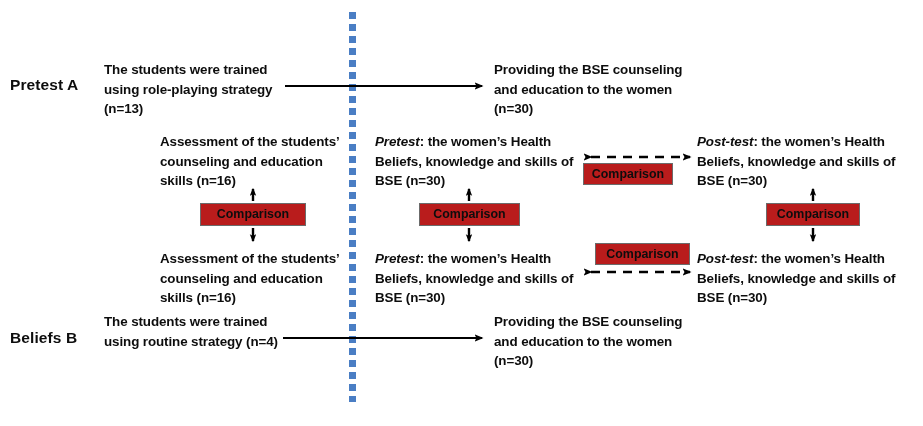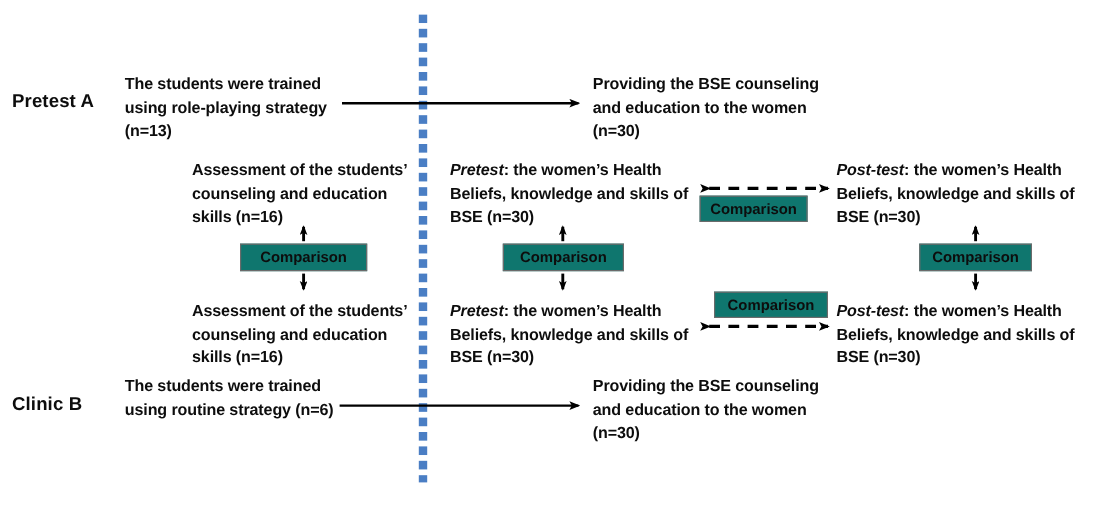--- a/index.html
+++ b/index.html
@@ -44,21 +44,21 @@
         to bottom,
         #4a7ec4 0px, #4a7ec4 7px,
         rgba(255,255,255,0) 7px, rgba(255,255,255,0) 12px);
     background-size: 7px 12px;
     background-repeat: repeat-y;
   }
   
   .cmp-box {
     position: absolute;
     border: 1px solid #6b6b6b;
-    background: #0f766e;
+    background: #b91c1c;
     font-weight: bold;
     font-size: 12.4px;
     color: #0d0d0d;
     text-align: center;
     line-height: 20px;
     box-sizing: border-box;
   }
   
   .arrows {
     position: absolute;
@@ -71,39 +71,39 @@
 </style>
 </head>
 <body>
 
 <div id="canvas">
 
   <div class="divider" style="left:349px; top:12px; height:390px;"></div>
 
   <div class="clinic-label" style="left:10px; top:76px;">Pretest A</div>
 
-  <div class="clinic-label" style="left:10px; top:329px;">Clinic B</div>
+  <div class="clinic-label" style="left:10px; top:329px;">Beliefs B</div>
 
   <div class="txt" style="left:104px; top:60px; width:180px;">The students were trained using role-playing strategy (n=13)</div>
 
   <div class="txt" style="left:494px; top:60px; width:200px;">Providing the BSE counseling and education to the women (n=30)</div>
 
   <div class="txt" style="left:160px; top:132px; width:196px;">Assessment of the students’ counseling and education skills (n=16)</div>
 
   <div class="txt" style="left:375px; top:132px; width:205px;"><span class="lead">Pretest</span><span>: the women’s Health Beliefs, knowledge and skills of BSE (n=30)</span></div>
 
   <div class="txt" style="left:697px; top:132px; width:215px;"><span class="lead">Post-test</span><span>: the women’s Health Beliefs, knowledge and skills of BSE (n=30)</span></div>
 
   <div class="txt" style="left:160px; top:249px; width:196px;">Assessment of the students’ counseling and education skills (n=16)</div>
 
   <div class="txt" style="left:375px; top:249px; width:205px;"><span class="lead">Pretest</span><span>: the women’s Health Beliefs, knowledge and skills of BSE (n=30)</span></div>
 
   <div class="txt" style="left:697px; top:249px; width:215px;"><span class="lead">Post-test</span><span>: the women’s Health Beliefs, knowledge and skills of BSE (n=30)</span></div>
 
-  <div class="txt" style="left:104px; top:312px; width:185px;">The students were trained using routine strategy (n=6)</div>
+  <div class="txt" style="left:104px; top:312px; width:185px;">The students were trained using routine strategy (n=4)</div>
 
   <div class="txt" style="left:494px; top:312px; width:200px;">Providing the BSE counseling and education to the women (n=30)</div>
 
   <div class="cmp-box" style="left:200px; top:203px; width:106px; height:23px;">Comparison</div>
 
   <div class="cmp-box" style="left:419px; top:203px; width:101px; height:23px;">Comparison</div>
 
   <div class="cmp-box" style="left:583px; top:163px; width:90px; height:22px;">Comparison</div>
 
   <div class="cmp-box" style="left:595px; top:243px; width:95px; height:22px;">Comparison</div>

